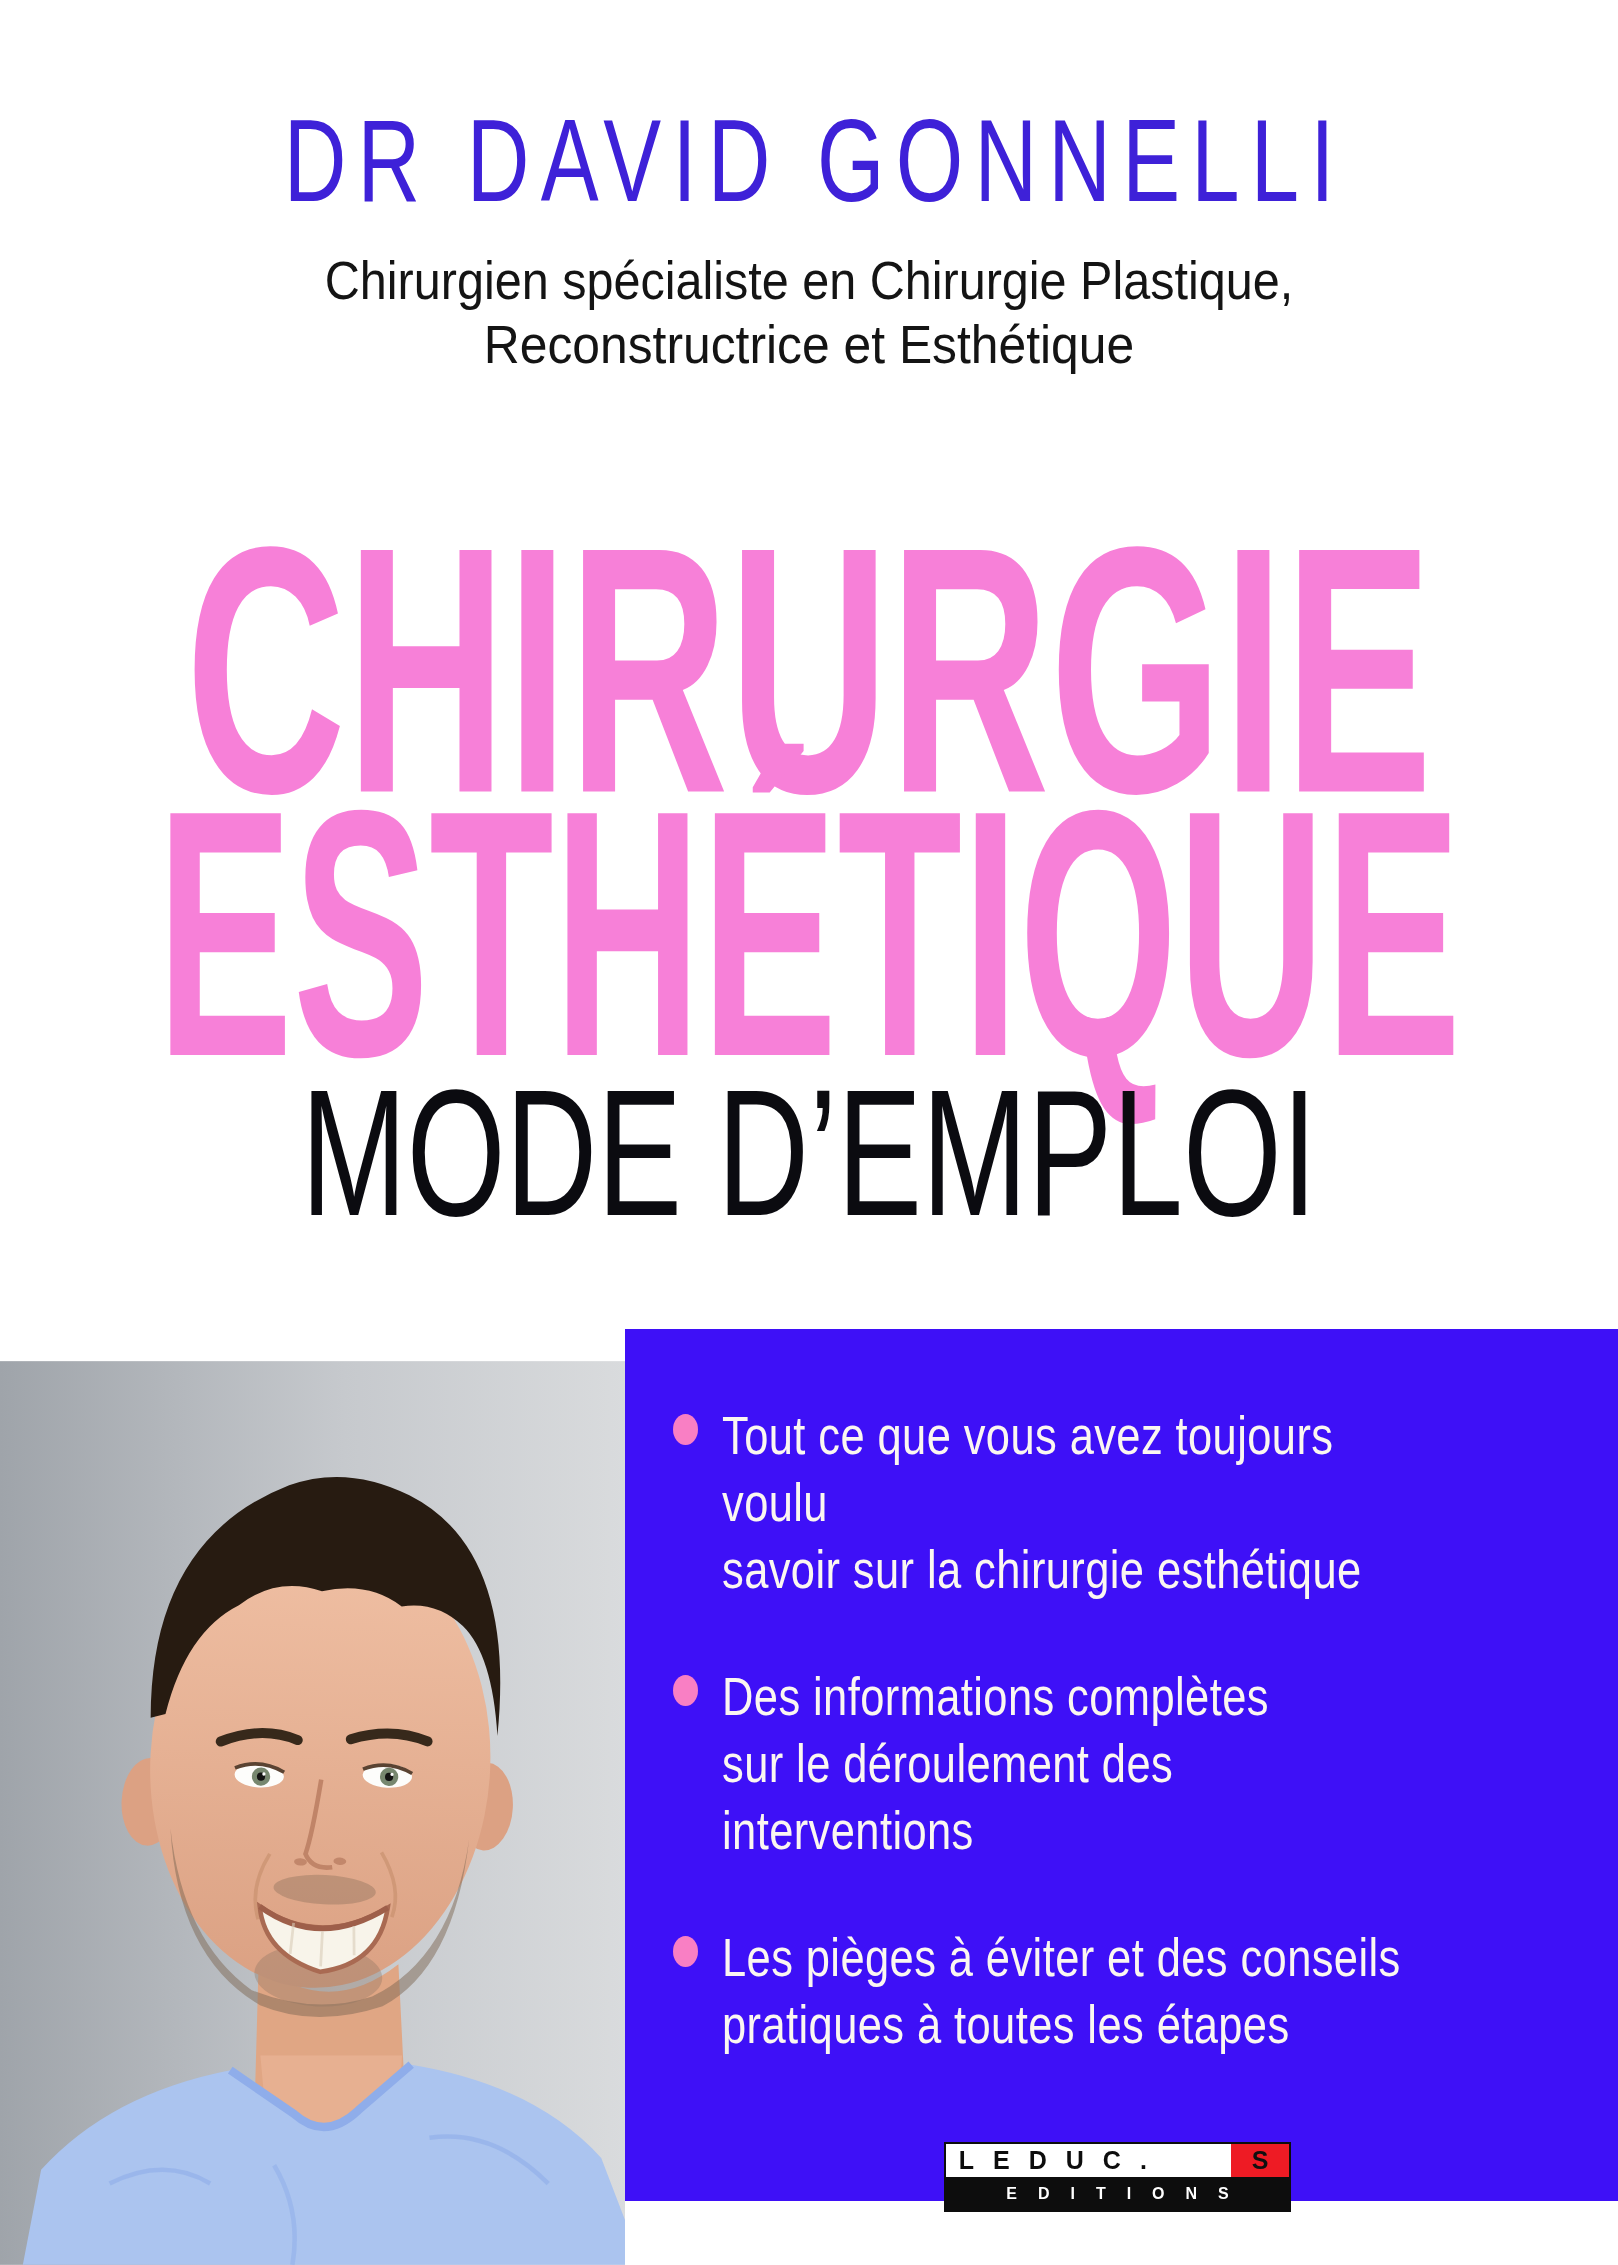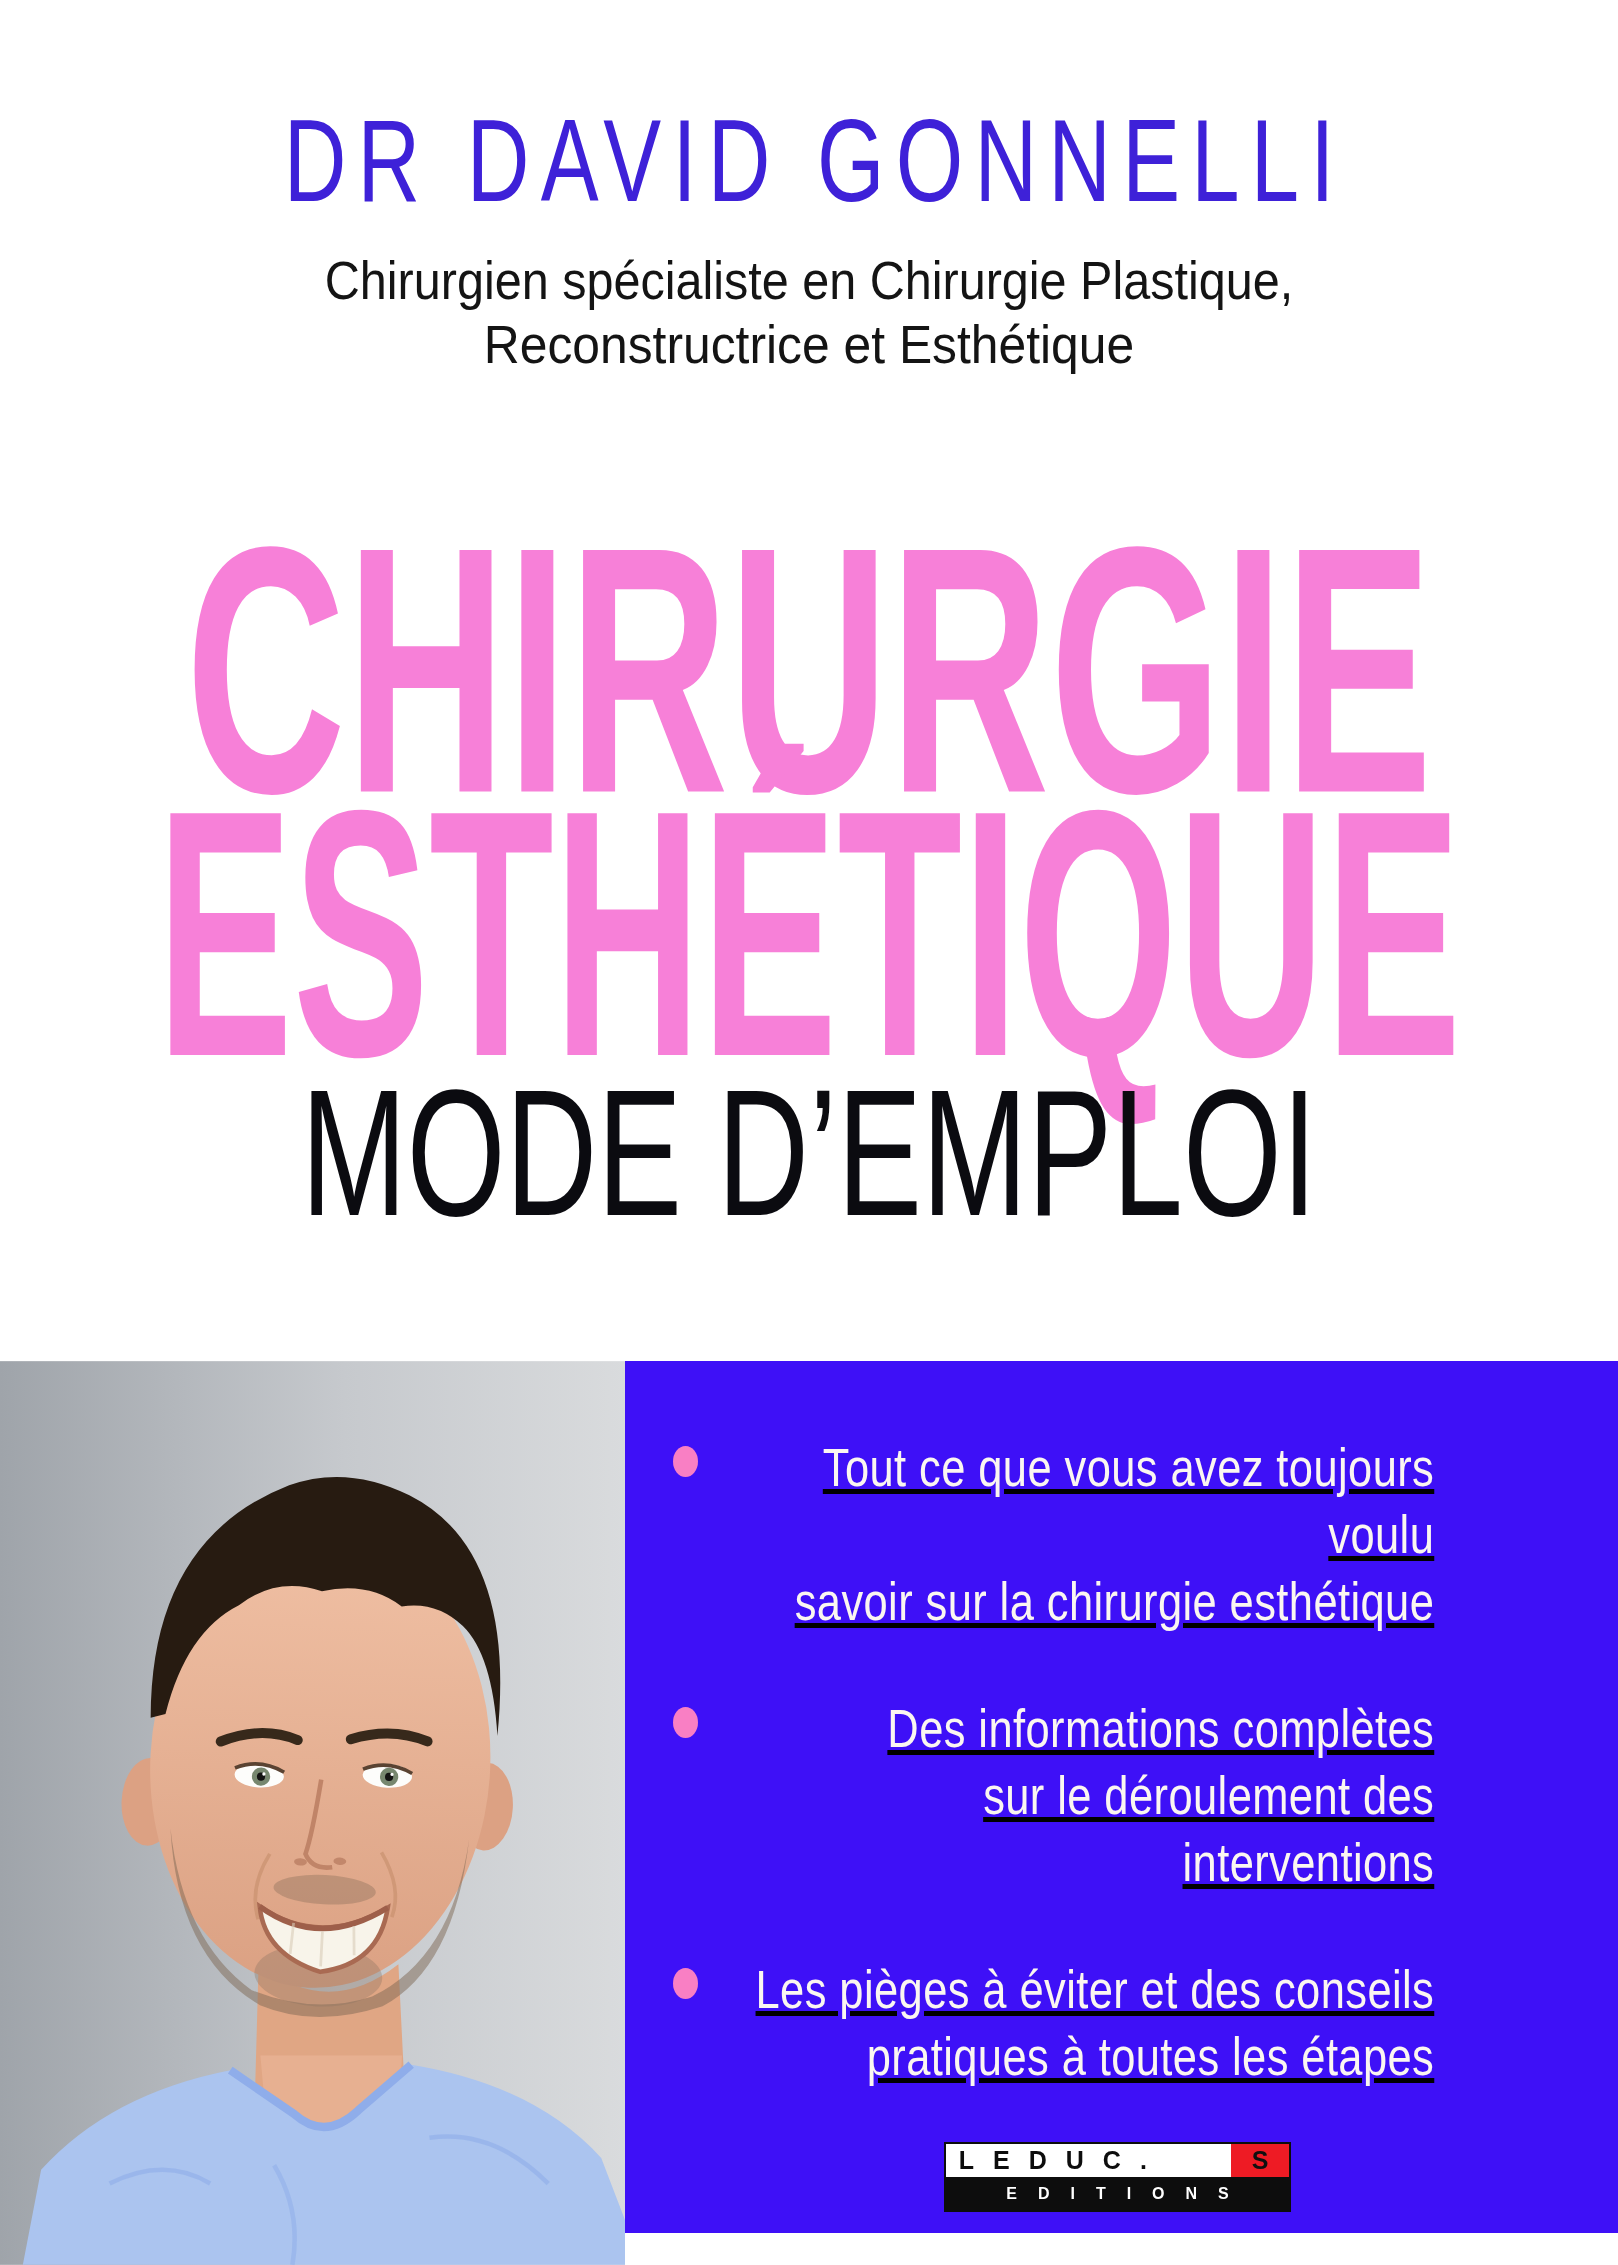--- a/index.html
+++ b/index.html
@@ -3,28 +3,26 @@
 <meta charset="utf-8">
 <style>
   html,body{margin:0;padding:0;background:#888;}
   .cover{
     position:relative;
     width:1618px;
     height:2265px;
     background:#ffffff;
     overflow:hidden;
     font-family:"Liberation Sans", sans-serif;
-    text-align:right;
   }
   .header-svg{position:absolute;left:0;top:0;}
   .photo-wrap{position:absolute;left:0;top:1361px;width:625px;height:904px;}
   .panel{
-    position:absolute;left:625px;top:1361px;width:993px;height:872px;
+    position:absolute;left:625px;top:1329px;width:993px;height:872px;
     background:#3E10F7;
-    text-decoration:underline;
   }
   .bullet-list{margin:0;padding:73px 27.4px 0 48px;list-style:none;}
   .bullet-item{display:flex;margin:0 0 60px 0;}
   .bullet-dot{
     width:25px;height:31px;border-radius:50%;
     background:#F97FC4;margin-top:12px;flex-shrink:0;
   }
   .bullet-text{
     margin-left:24px;
     width:1142px;

